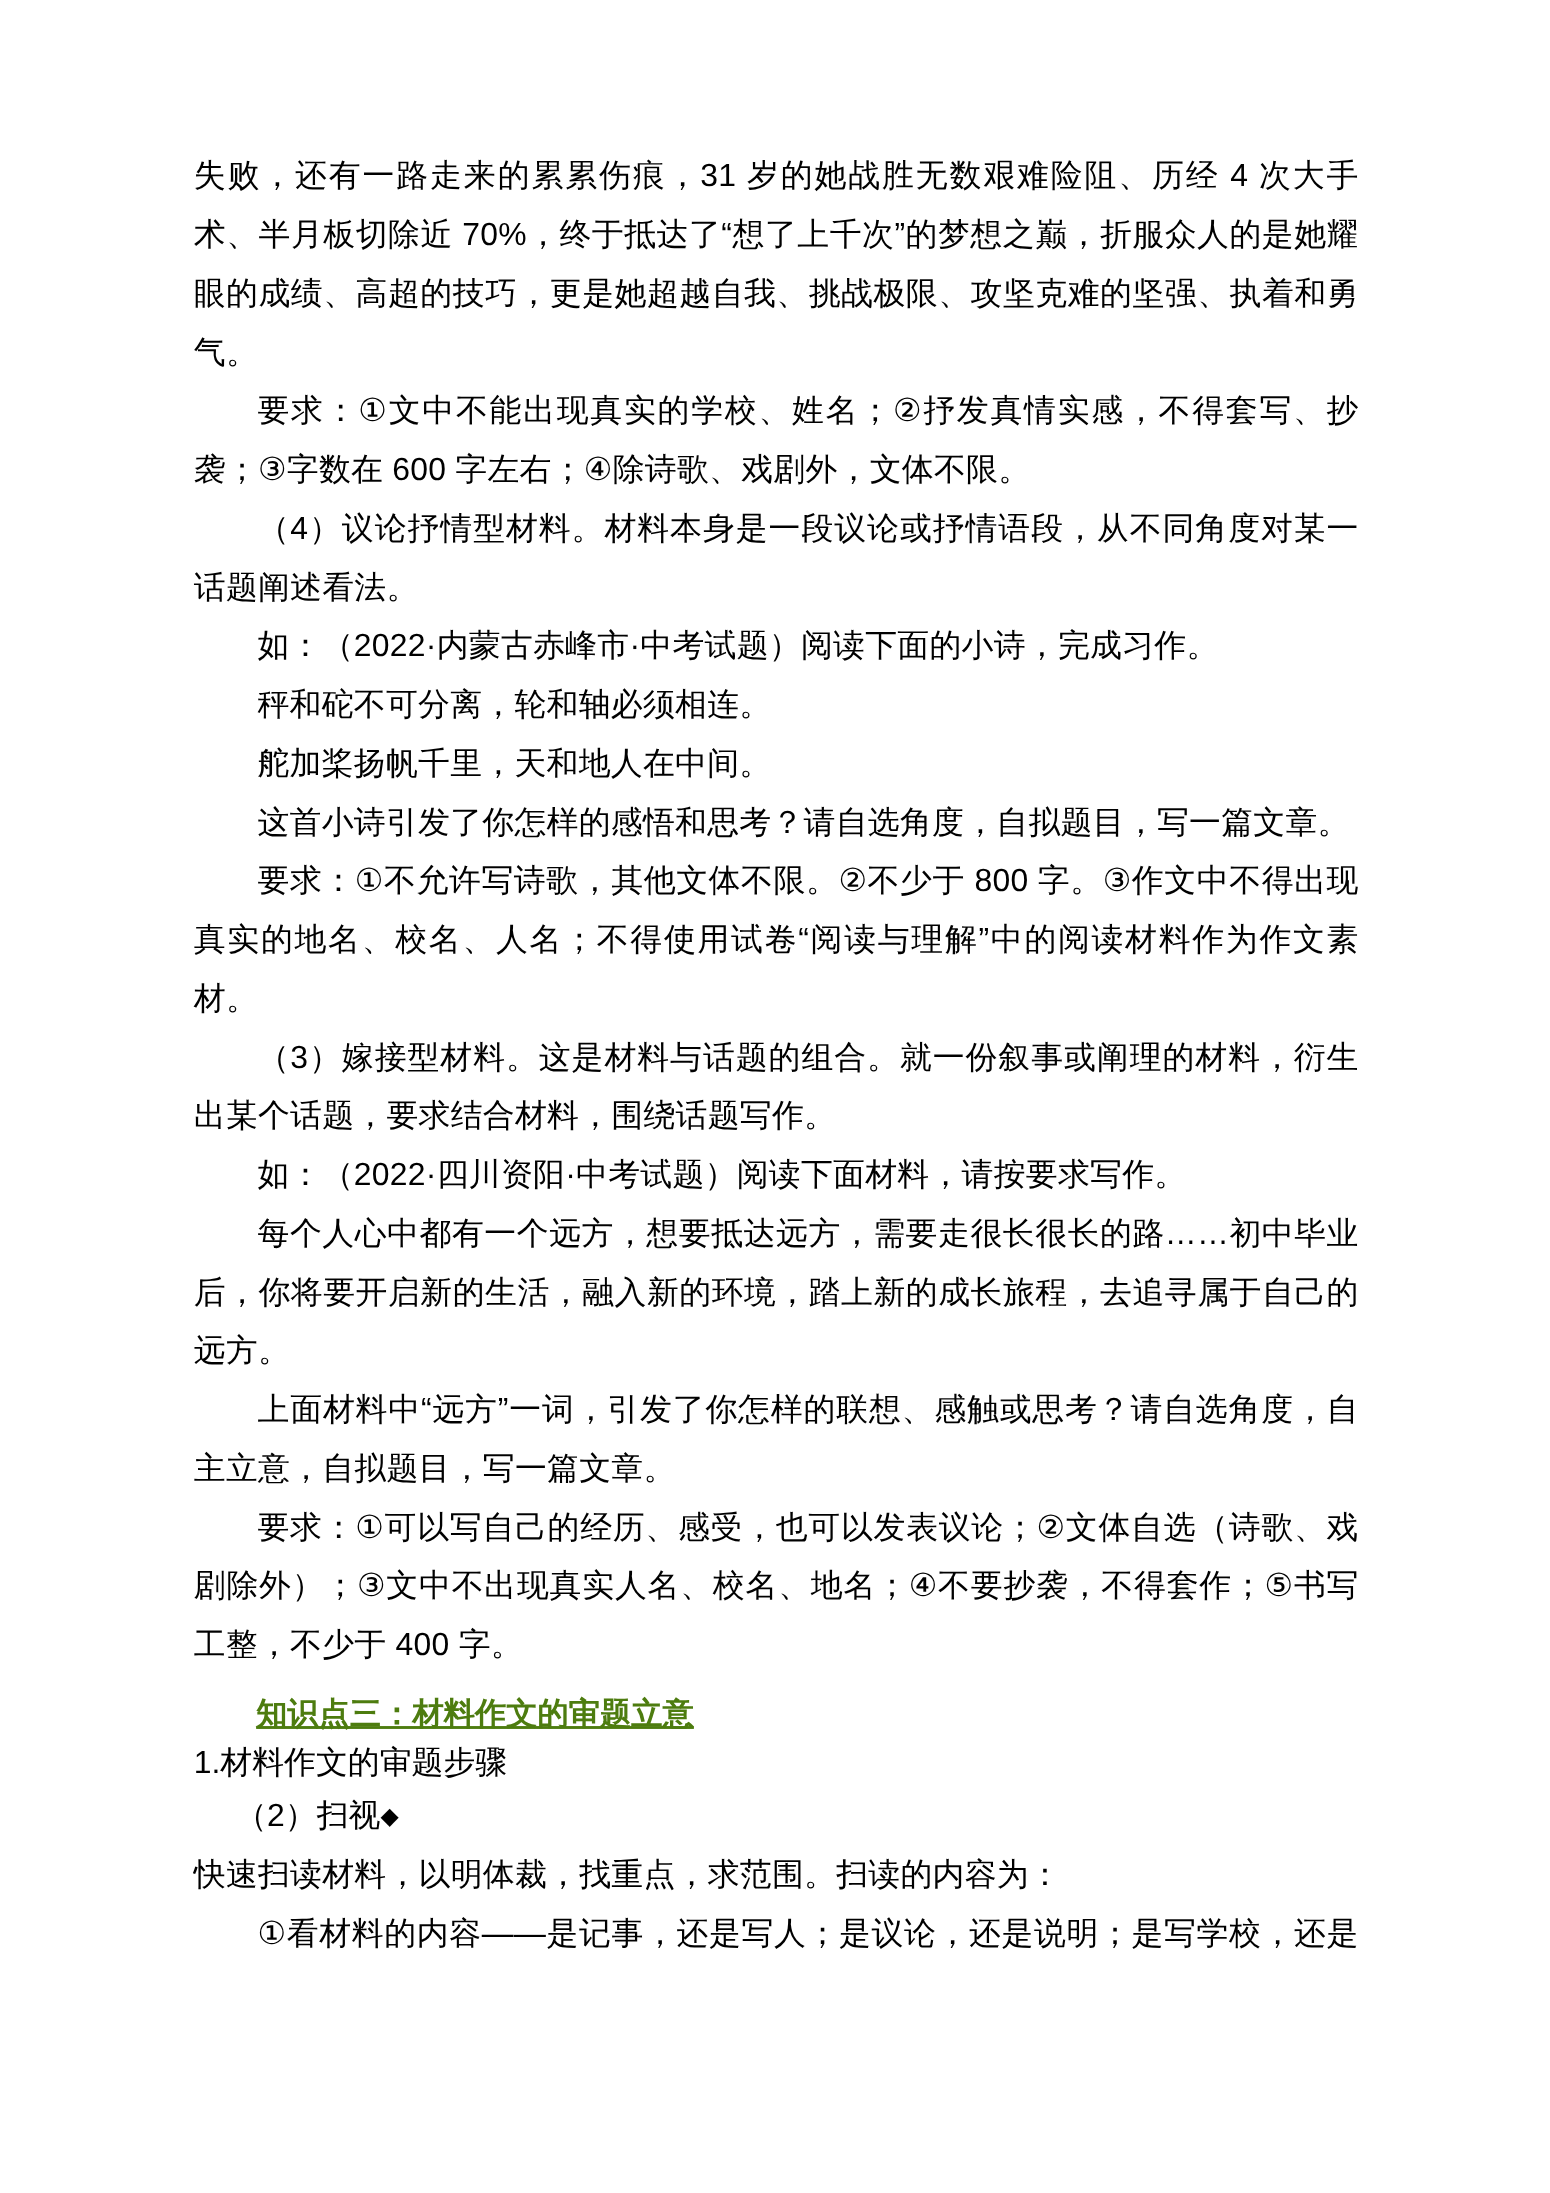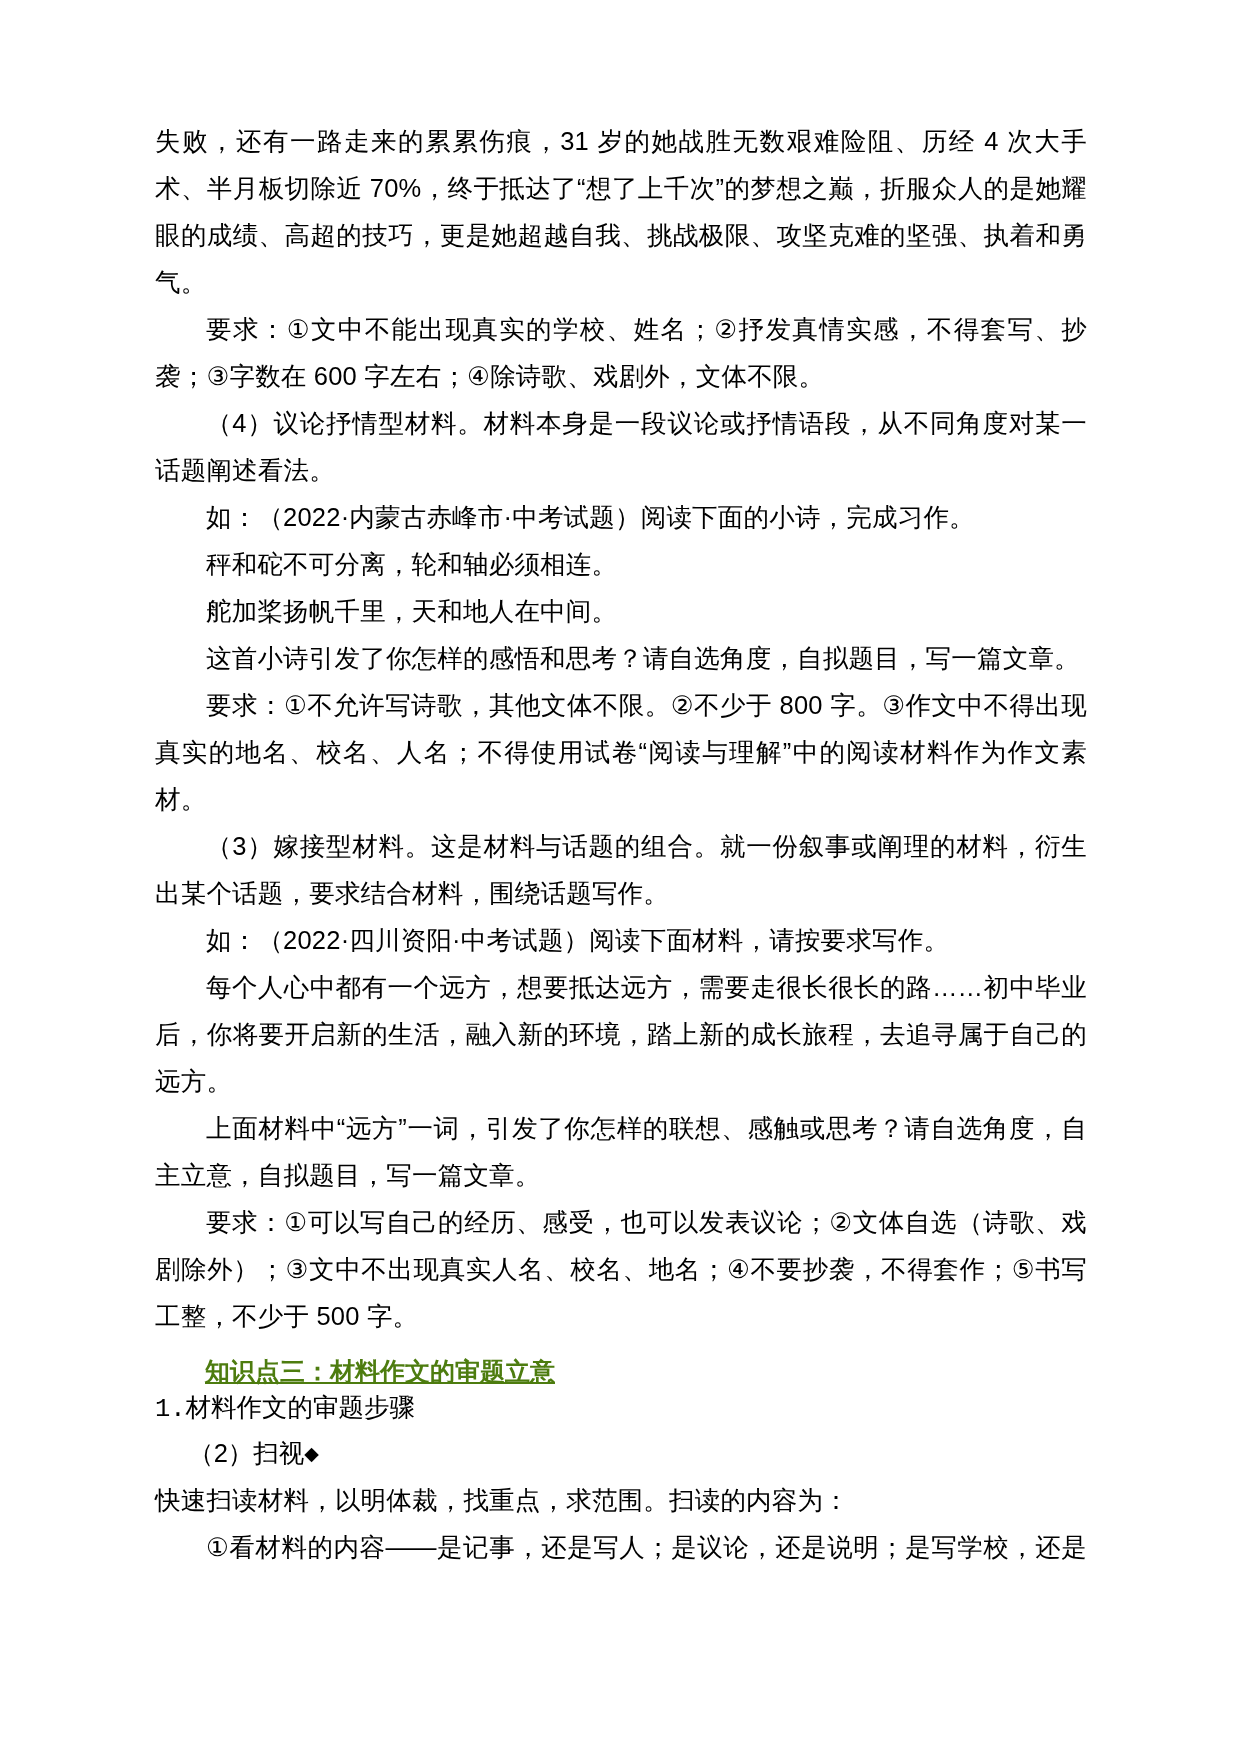--- a/index.html
+++ b/index.html
@@ -52,21 +52,20 @@
     display: block;
   }
   .kp-heading span.kp-text {
     text-decoration: underline;
   }
   .sub-num {
     font-size: 25.5px;
     line-height: 40px;
     margin: 0;
     text-indent: 0;
-    font-family: Liberation Mono, monospace;
   }
   .step-line {
     font-size: 25.5px;
     line-height: 47px;
     margin: 0;
     text-indent: 1.3em;
   }
   .footer {
     position: absolute;
     left: 0;
@@ -104,21 +103,21 @@
     <p class="body-line indent">要求：①不允许写诗歌，其他文体不限。②不少于 800 字。③作文中不得出现真实的地名、校名、人名；不得使用试卷“阅读与理解”中的阅读材料作为作文素材。</p>
 
     <p class="body-line indent">（3）嫁接型材料。这是材料与话题的组合。就一份叙事或阐理的材料，衍生出某个话题，要求结合材料，围绕话题写作。</p>
 
     <p class="body-line indent">如：（2022·四川资阳·中考试题）阅读下面材料，请按要求写作。</p>
 
     <p class="body-line indent">每个人心中都有一个远方，想要抵达远方，需要走很长很长的路……初中毕业后，你将要开启新的生活，融入新的环境，踏上新的成长旅程，去追寻属于自己的远方。</p>
 
     <p class="body-line indent">上面材料中“远方”一词，引发了你怎样的联想、感触或思考？请自选角度，自主立意，自拟题目，写一篇文章。</p>
 
-    <p class="body-line indent">要求：①可以写自己的经历、感受，也可以发表议论；②文体自选（诗歌、戏剧除外）；③文中不出现真实人名、校名、地名；④不要抄袭，不得套作；⑤书写工整，不少于 500 字。</p>
+    <p class="body-line indent">要求：①可以写自己的经历、感受，也可以发表议论；②文体自选（诗歌、戏剧除外）；③文中不出现真实人名、校名、地名；④不要抄袭，不得套作；⑤书写工整，不少于 400 字。</p>
 
     <div class="kp-heading"><span class="kp-text">知识点三：材料作文的审题立意</span></div>
 
     <p class="sub-num">1.材料作文的审题步骤</p>
 
     <p class="step-line"><span>（2）扫视</span><span class="dia">◆</span></p>
 
     <p class="body-line">快速扫读材料，以明体裁，找重点，求范围。扫读的内容为：</p>
 
     <p class="body-line indent"><span>①看材料的内容——是记事，还是写人；是议论，还是说明；是写学校，还是写家庭；是写文，还是写信……</span><span class="dia">◆</span></p>

